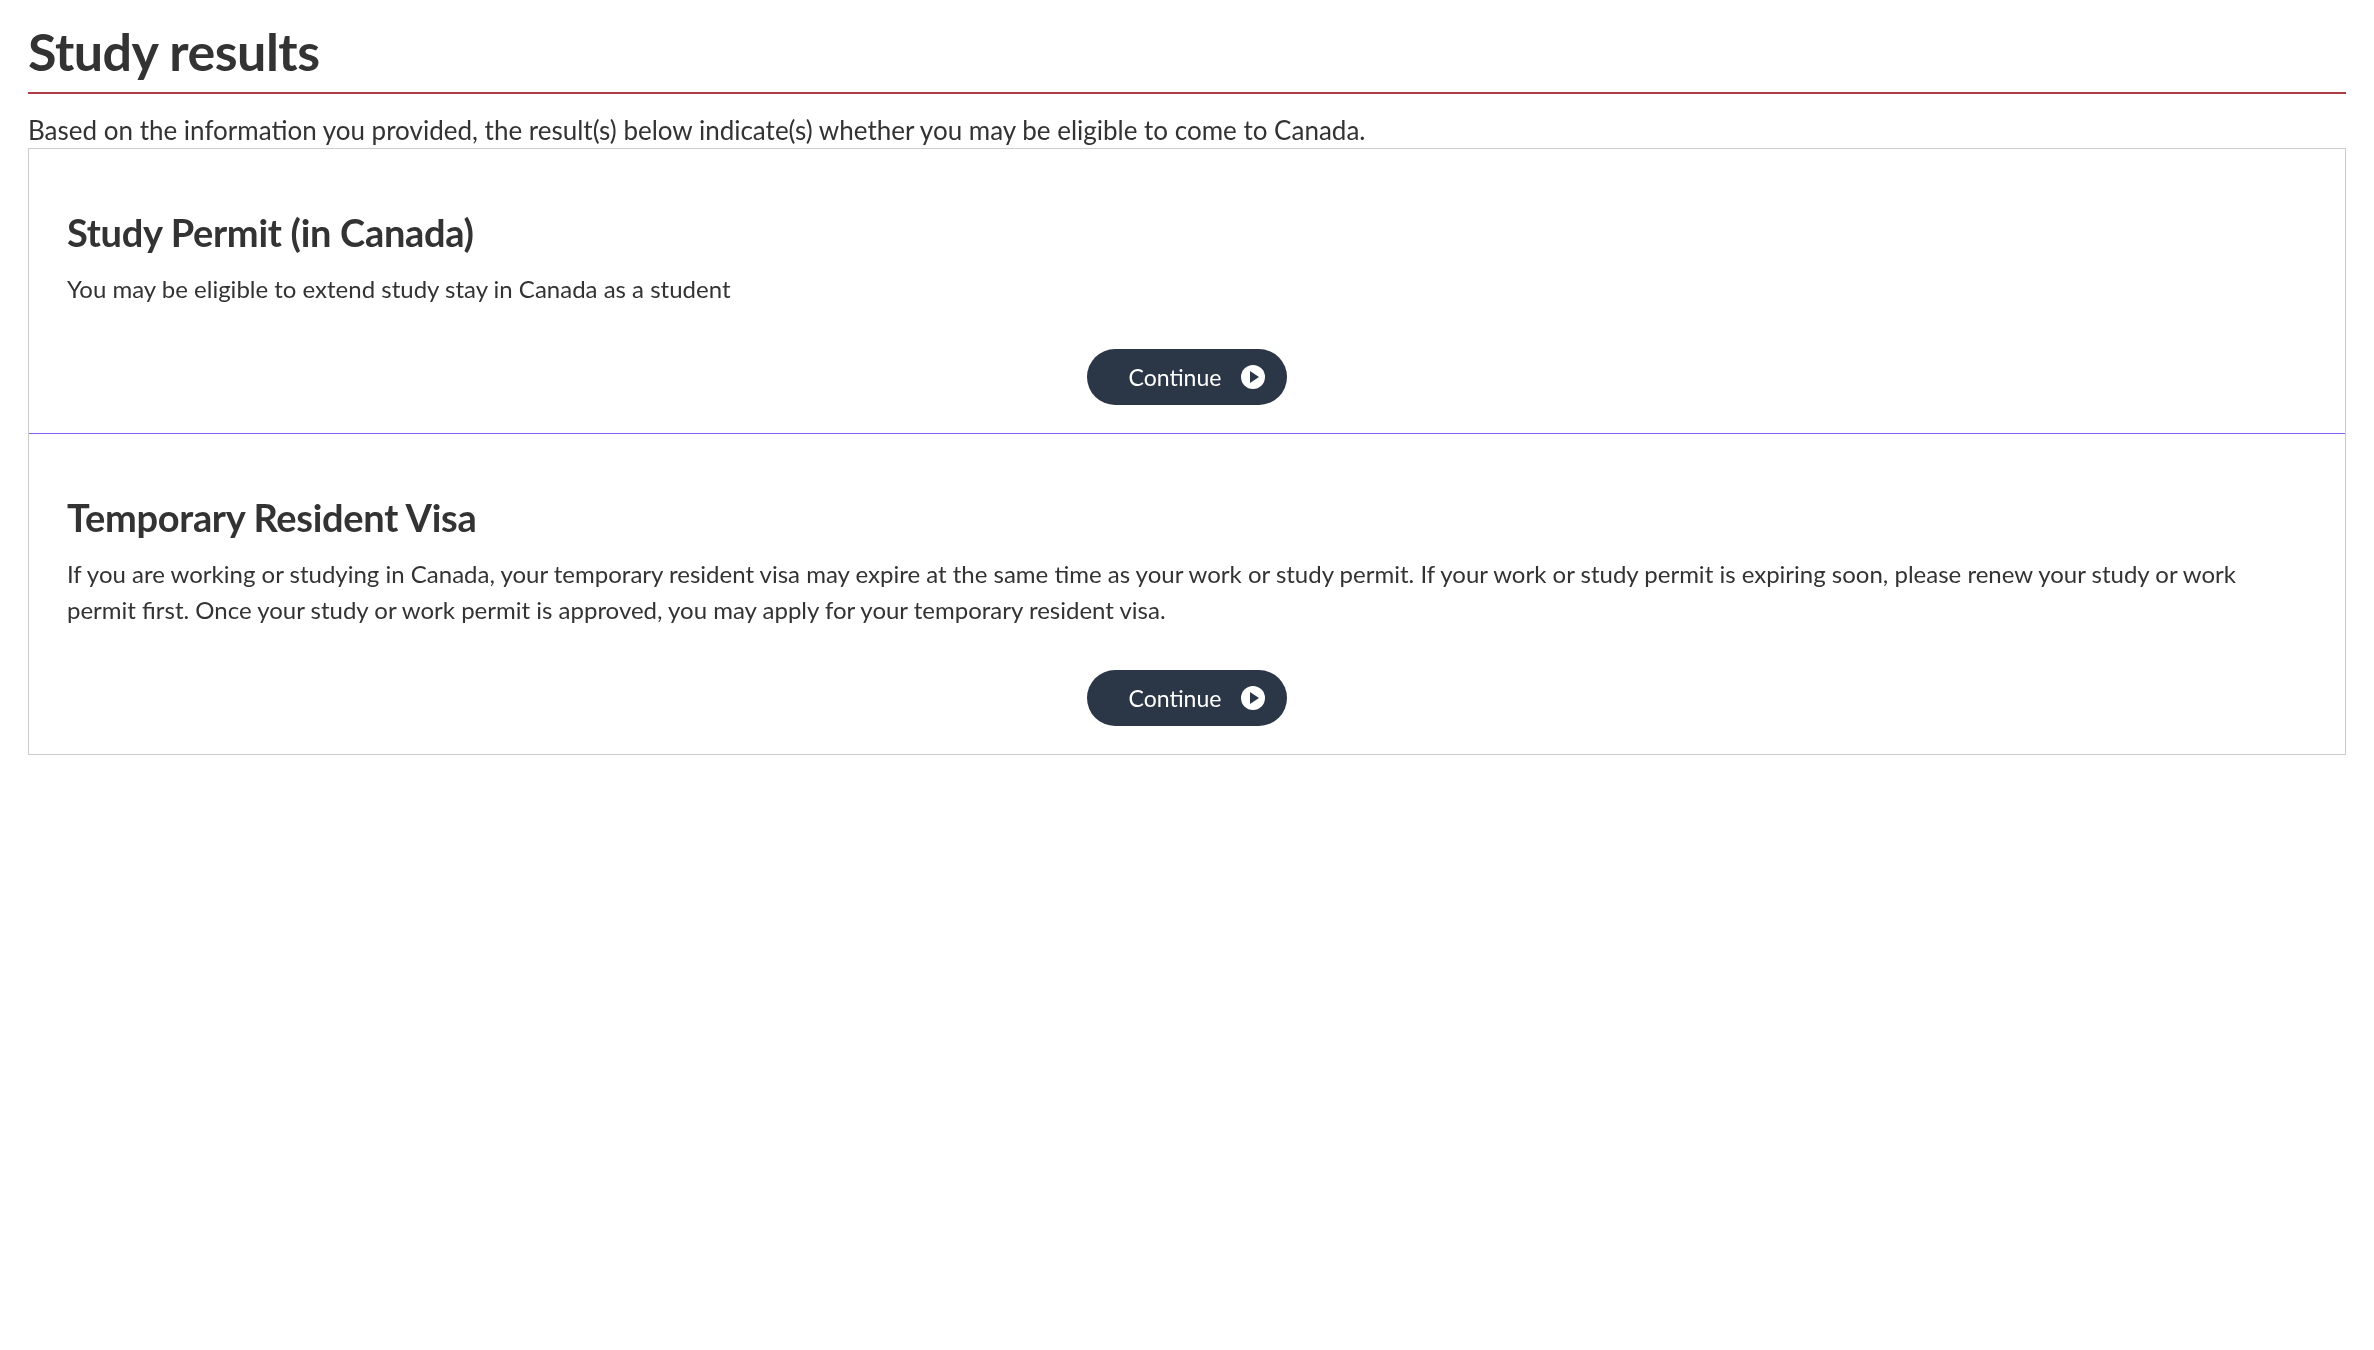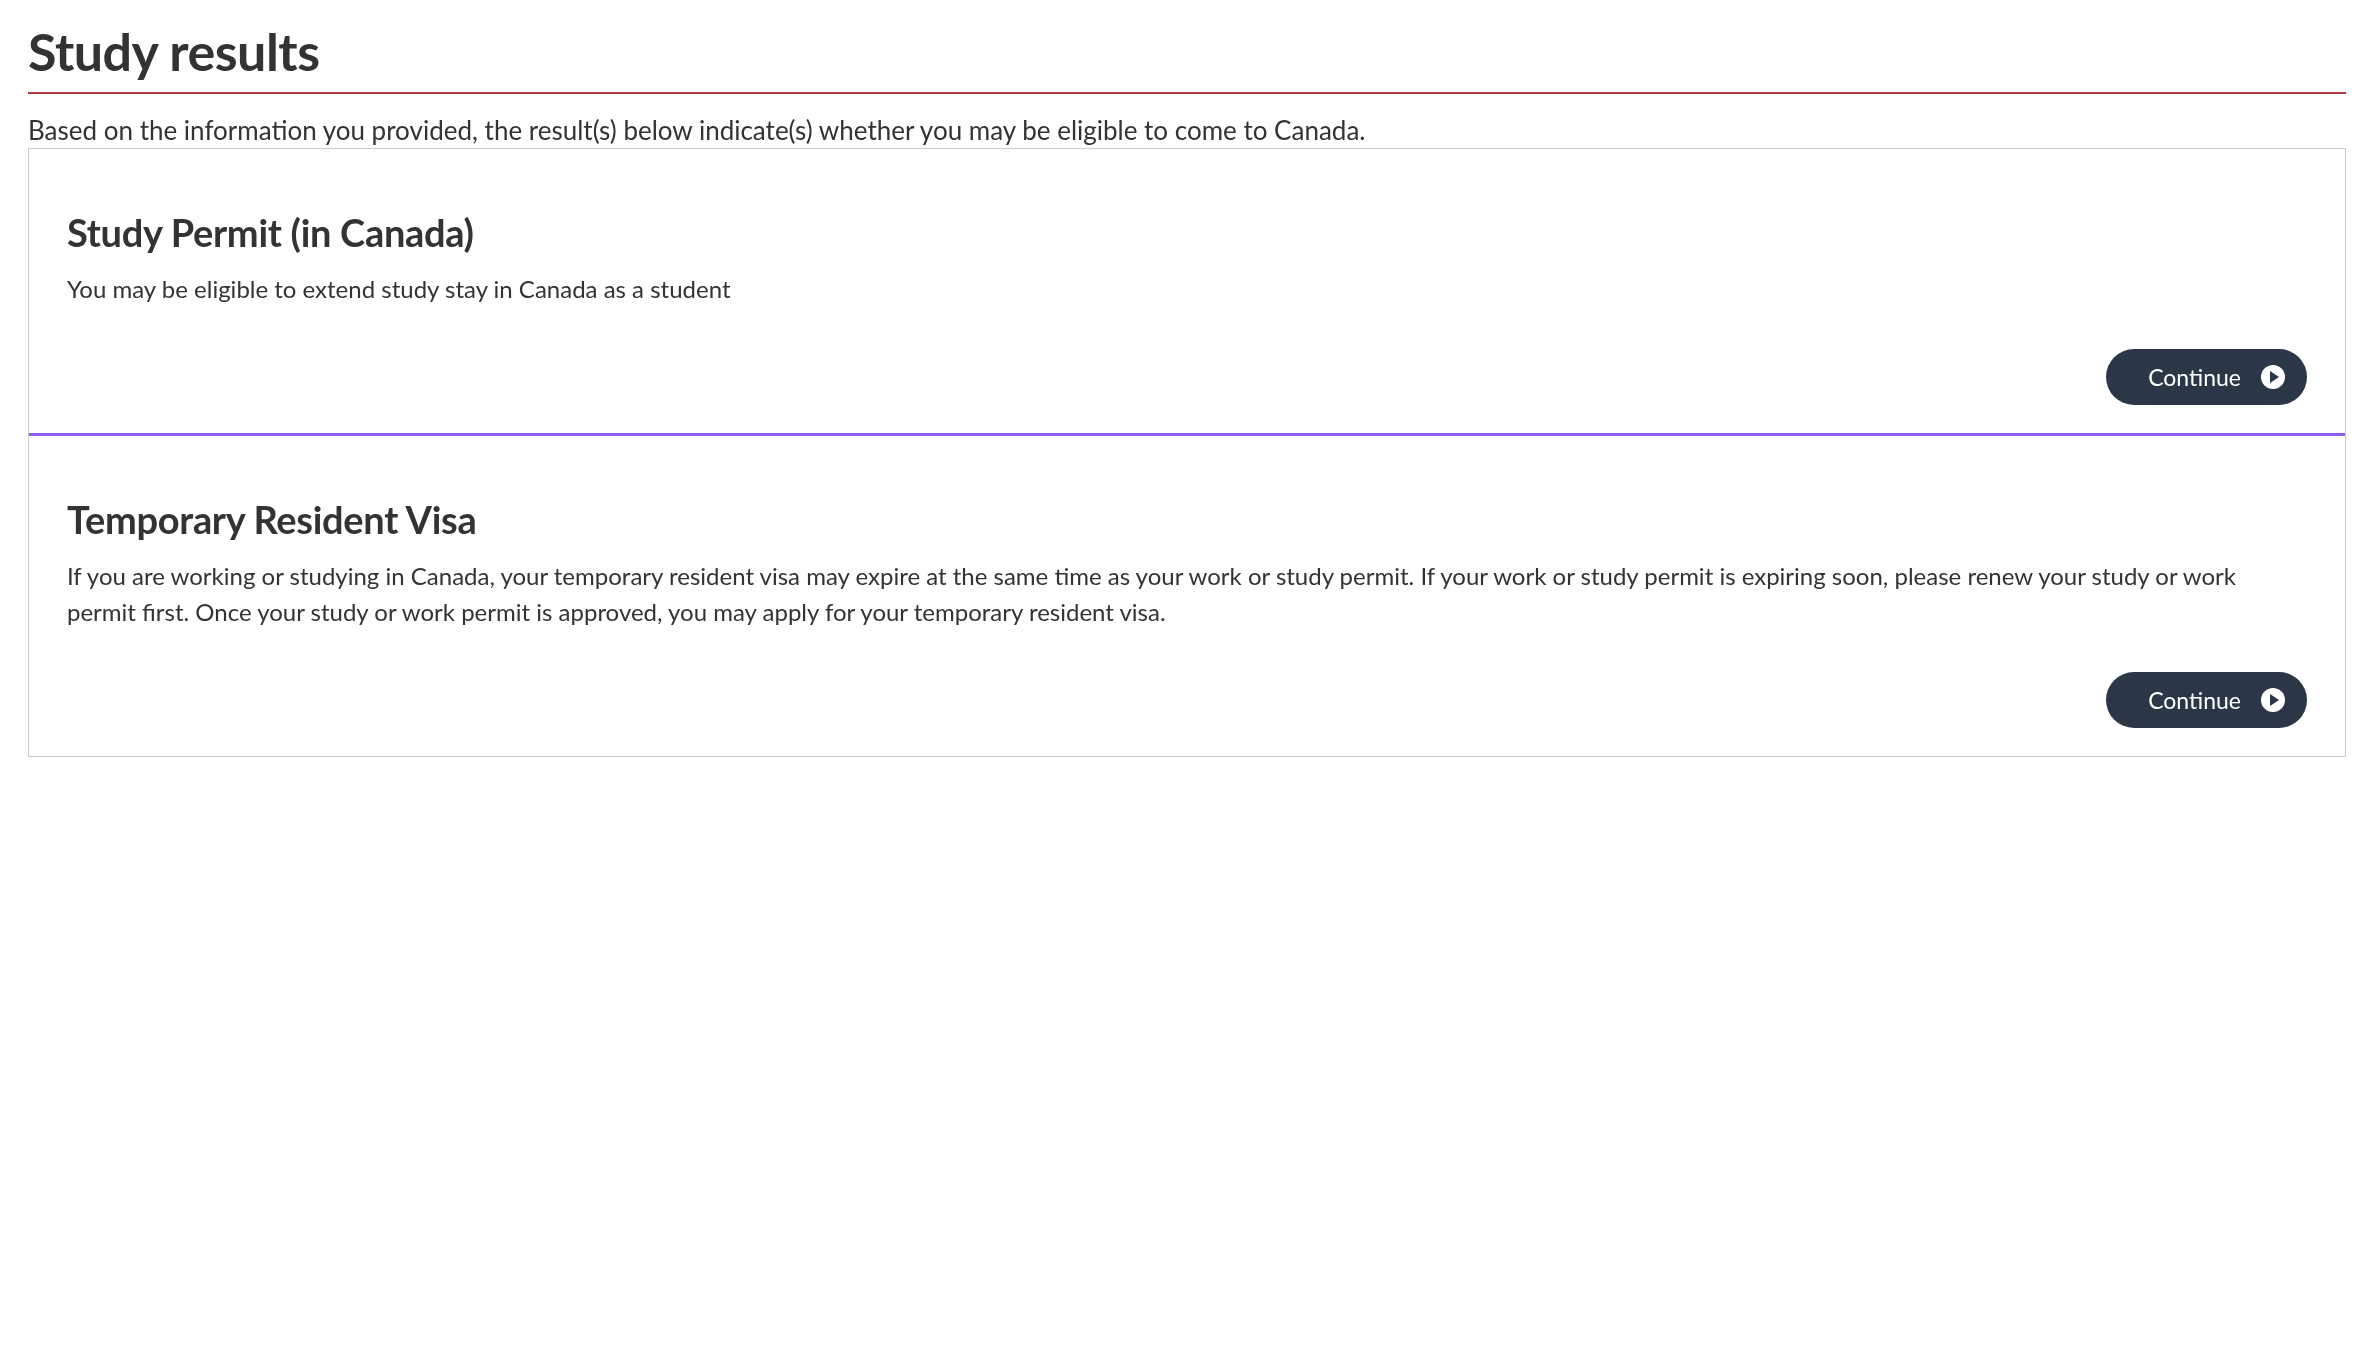--- a/index.html
+++ b/index.html
@@ -28,41 +28,41 @@
     .intro {
       font-size: 26px;
       color: #333333;
       line-height: 1.4;
     }
     .results-container {
       border: 1px solid #cccccc;
     }
     .result-card {
       padding: 60px 38px 28px 38px;
-      border-bottom: 3px solid #8b5cf6;
+      border-bottom: 1px solid #8b5cf6;
     }
     .result-card:last-child {
       border-bottom: none;
     }
     .result-title {
       font-size: 38px;
       font-weight: 700;
       color: #333333;
       margin-bottom: 16px;
       letter-spacing: -0.3px;
     }
     .result-paragraph {
       font-size: 24px;
       color: #333333;
       line-height: 1.5;
       margin-bottom: 18px;
     }
     .button-row {
       display: flex;
-      justify-content: flex-end;
+      justify-content: center;
       margin-top: 42px;
     }
     .continue-button {
       background: #2b3647;
       color: #ffffff;
       border: none;
       border-radius: 30px;
       padding: 14px 22px 14px 42px;
       font-size: 23px;
       font-weight: 400;

